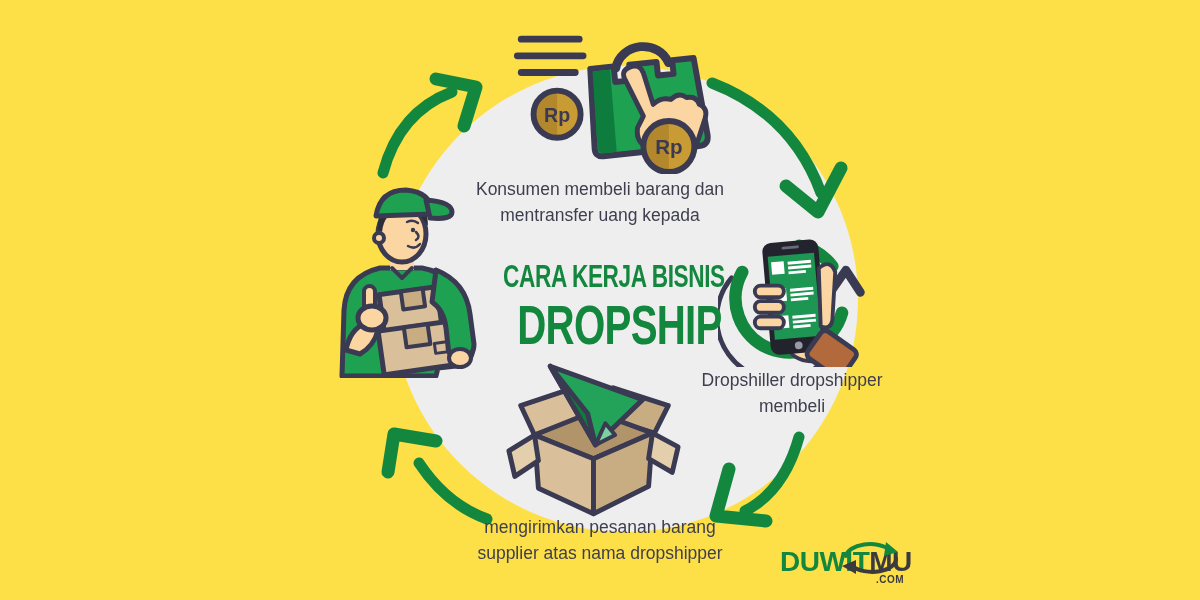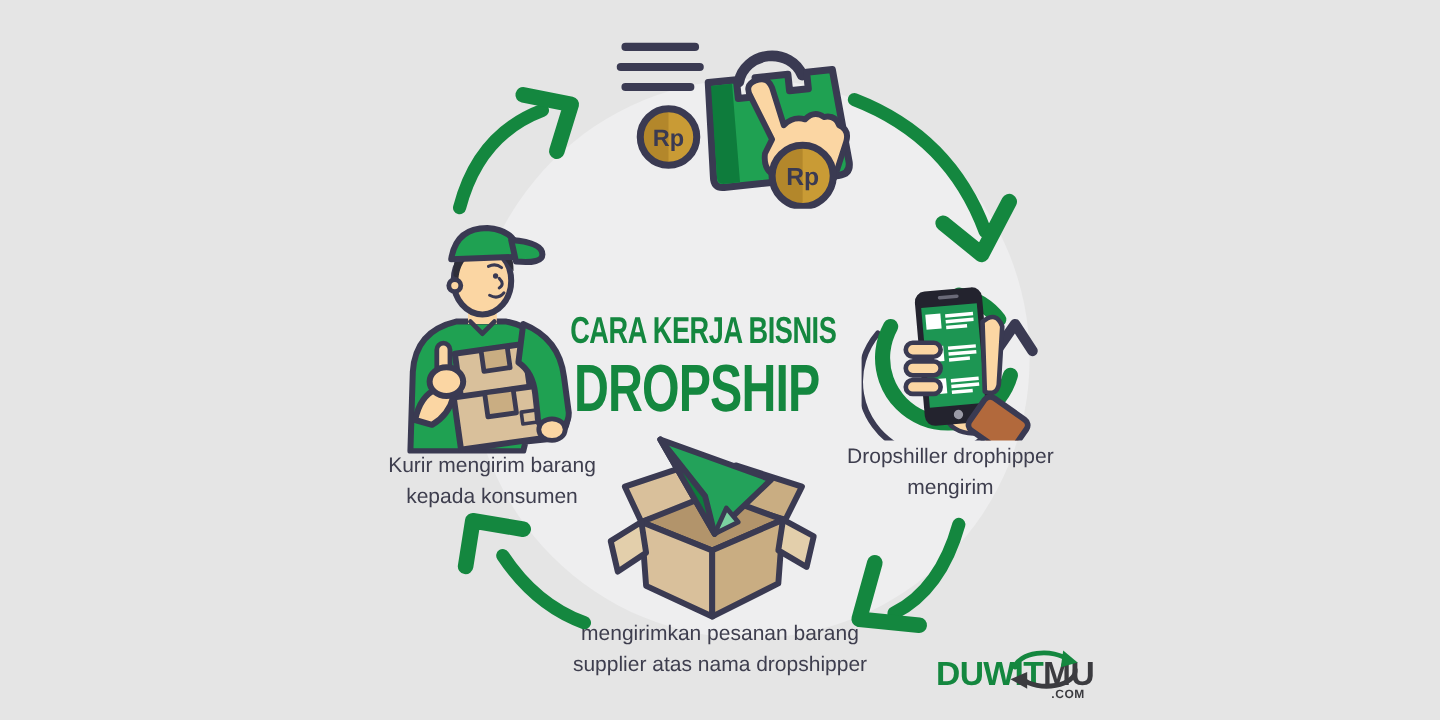--- a/index.html
+++ b/index.html
@@ -5,27 +5,27 @@
   :root{
     --green:#14873f; --green-mid:#1fa152; --green-dark:#0e7c3c; --green-bright:#23a25a;
     --green-pale:#7bd2a0; --navy:#3a3a52; --navy-deep:#23232e; --text:#3e3e4e;
     --gold:#c99b35; --gold-dark:#b3872b; --skin:#fbd6a3; --sleeve:#b2693c;
     --carton:#d9c09b; --carton-mid:#c9ad82; --carton-dark:#b2946b; --carton-light:#e3cfab;
     --circle-bg:#eeeeef; --white:#ffffff; --logo-dark:#3b3b3f; --screen:#1d9653;
   }
   *{margin:0;padding:0;box-sizing:border-box;}
   html,body{width:1200px;height:600px;background:#fff;overflow:hidden;
     font-family:"Liberation Sans", sans-serif;}
-  .canvas{position:relative;width:1200px;height:600px;background:#e5e5e5;}
+  .canvas{position:relative;width:1200px;height:600px;background:#fde047;}
   .bg-circle{position:absolute;left:392px;top:66px;width:466px;height:466px;
     border-radius:50%;background:var(--circle-bg);}
   .abs{position:absolute;}
   .step-text{position:absolute;color:var(--text);font-size:17.5px;line-height:26px;
     text-align:center;}
-  .title-wrap{position:absolute;left:440px;top:260px;width:320px;text-align:left;
+  .title-wrap{position:absolute;left:440px;top:260px;width:320px;text-align:right;
     color:var(--green);}
   .title-l1{display:block;font-weight:bold;font-size:29px;letter-spacing:-0.5px;
     transform:scale(0.78,1.08);transform-origin:center;}
   .title-l2{display:block;font-weight:bold;font-size:53px;letter-spacing:-1px;
     transform:scale(0.76,1.05);transform-origin:center;margin-top:1px;}
   
   .s-navy{stroke:var(--navy);stroke-linejoin:round;stroke-linecap:round;fill:none;}
   .arrow{stroke:var(--green);fill:none;stroke-linecap:round;stroke-linejoin:round;}
   .coin-txt{fill:var(--navy);font-family:"Liberation Sans",sans-serif;font-weight:bold;
     text-anchor:middle;}
@@ -171,36 +171,34 @@
       <path d="M 48 10 L 94 90 L 86 58 Z" style="fill:var(--green-dark)" class="s-navy" stroke-width="5"></path>
       <path d="M 94 90 L 104 68 L 114 80 Z" style="fill:var(--green-pale)" class="s-navy" stroke-width="4"></path>
     </g>
     <path d="M 32 80 L 92 104 L 92 160 L 36 134 Z" style="fill:var(--carton)" class="s-navy" stroke-width="5"></path>
     <path d="M 92 104 L 152 78 L 148 132 L 92 160 Z" style="fill:var(--carton-mid)" class="s-navy" stroke-width="5"></path>
     <path d="M 32 80 L 6 96 L 12 122 L 36 106 Z" style="fill:var(--carton-light)" class="s-navy" stroke-width="5"></path>
     <path d="M 152 78 L 178 92 L 172 118 L 148 104 Z" style="fill:var(--carton-light)" class="s-navy" stroke-width="5"></path>
   </svg>
 
   <div class="step-text" style="left:430px;top:176px;width:340px">
+    <div>Konsumen membeli barang dan</div>
+    <div>mentransfer uang kepada</div>
   </div>
 
   <div class="step-text" style="left:662px;top:367px;width:260px">
-    <div>Dropshiller drophipper</div>
-    <div>mengirim</div>
+    <div>Dropshiller dropshipper</div>
+    <div>membeli</div>
   </div>
 
   <div class="step-text" style="left:440px;top:514px;width:320px">
     <div>mengirimkan pesanan barang</div>
     <div>supplier atas nama dropshipper</div>
   </div>
 
-  <div class="step-text" style="left:300px;top:374px;width:220px">
-    <div>Kurir mengirim barang</div>
-    <div>kepada konsumen</div>
-  </div>
 
   <div class="title-wrap">
     <span class="title-l1">CARA KERJA BISNIS</span>
     <span class="title-l2">DROPSHIP</span>
   </div>
 
   <div class="logo">
     <div class="logo-text">
       <span class="logo-green">DUWIT</span><span class="logo-dark">MU</span>
     </div>

